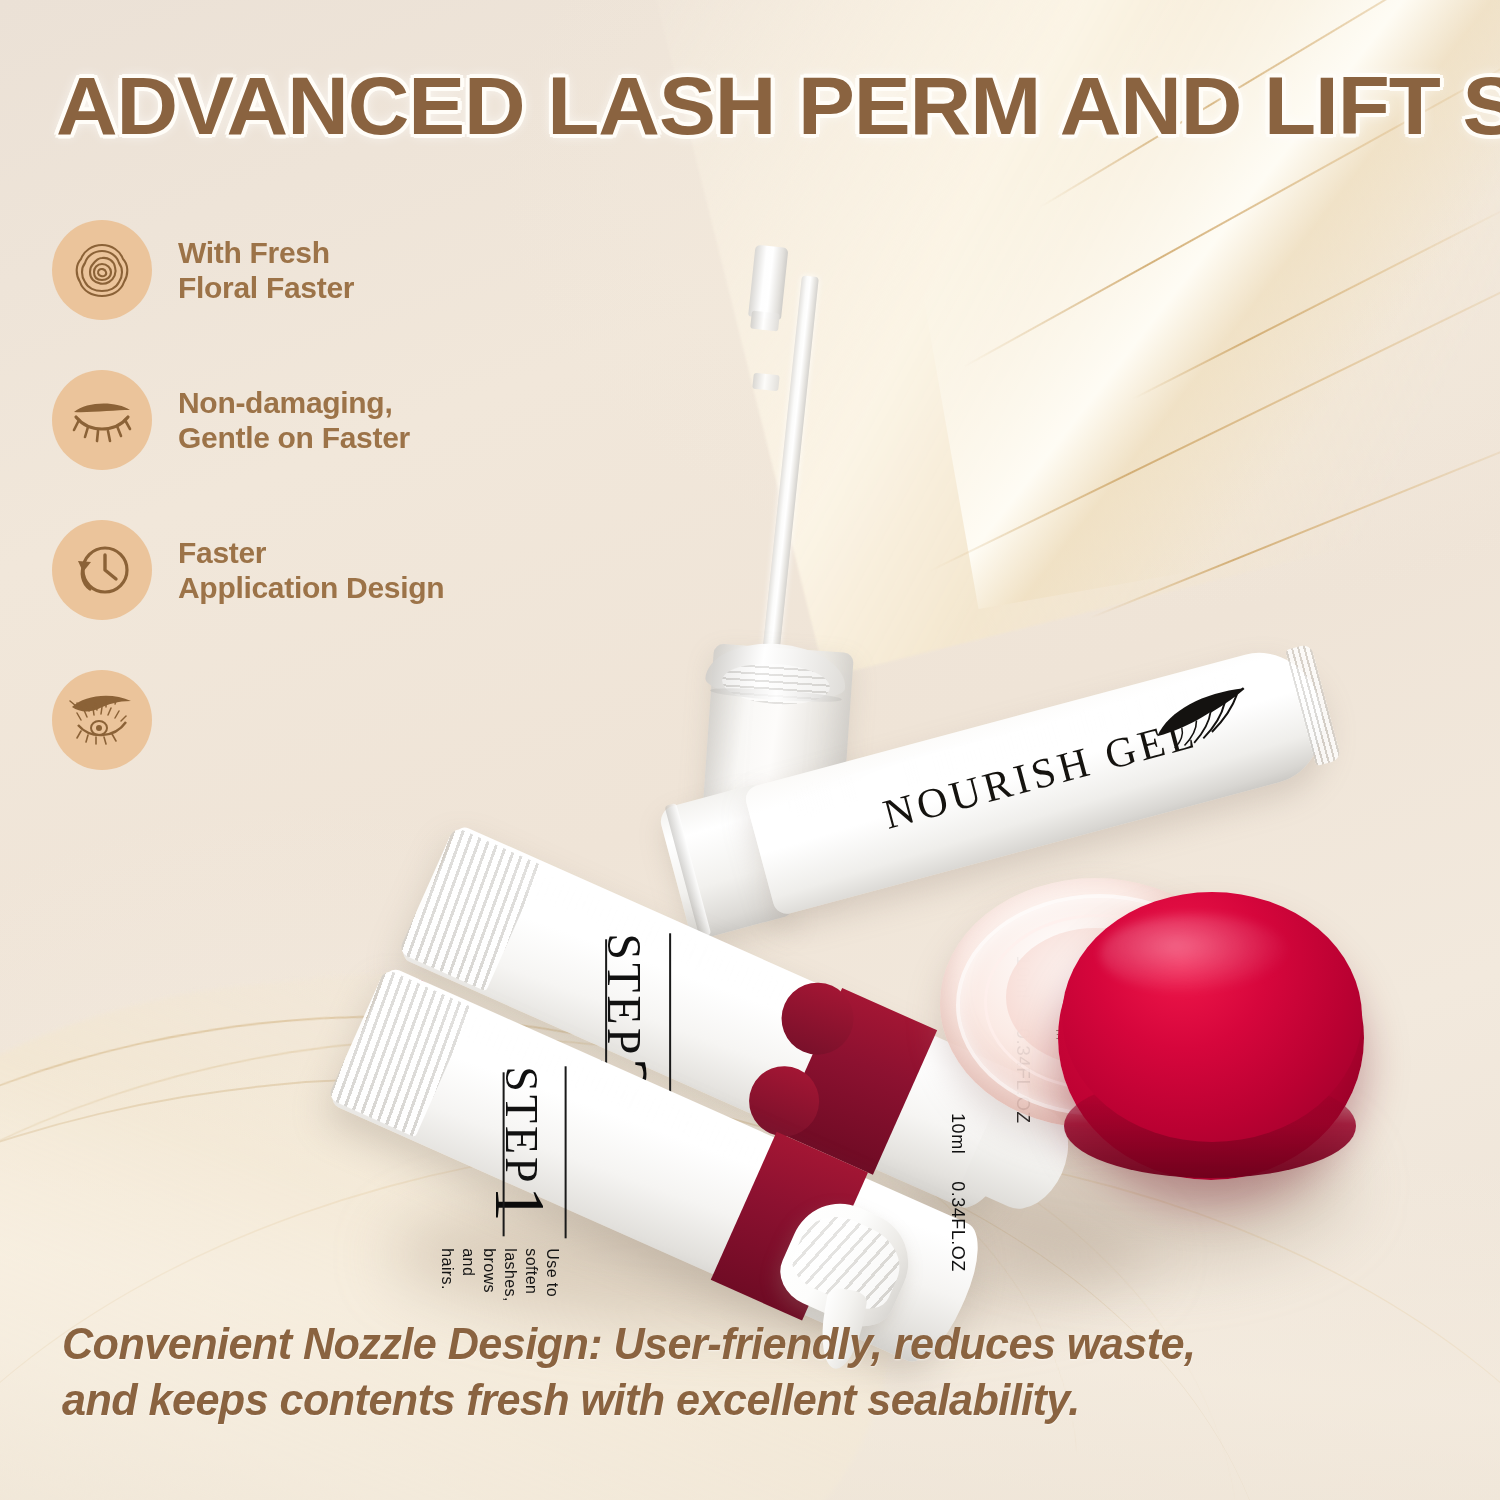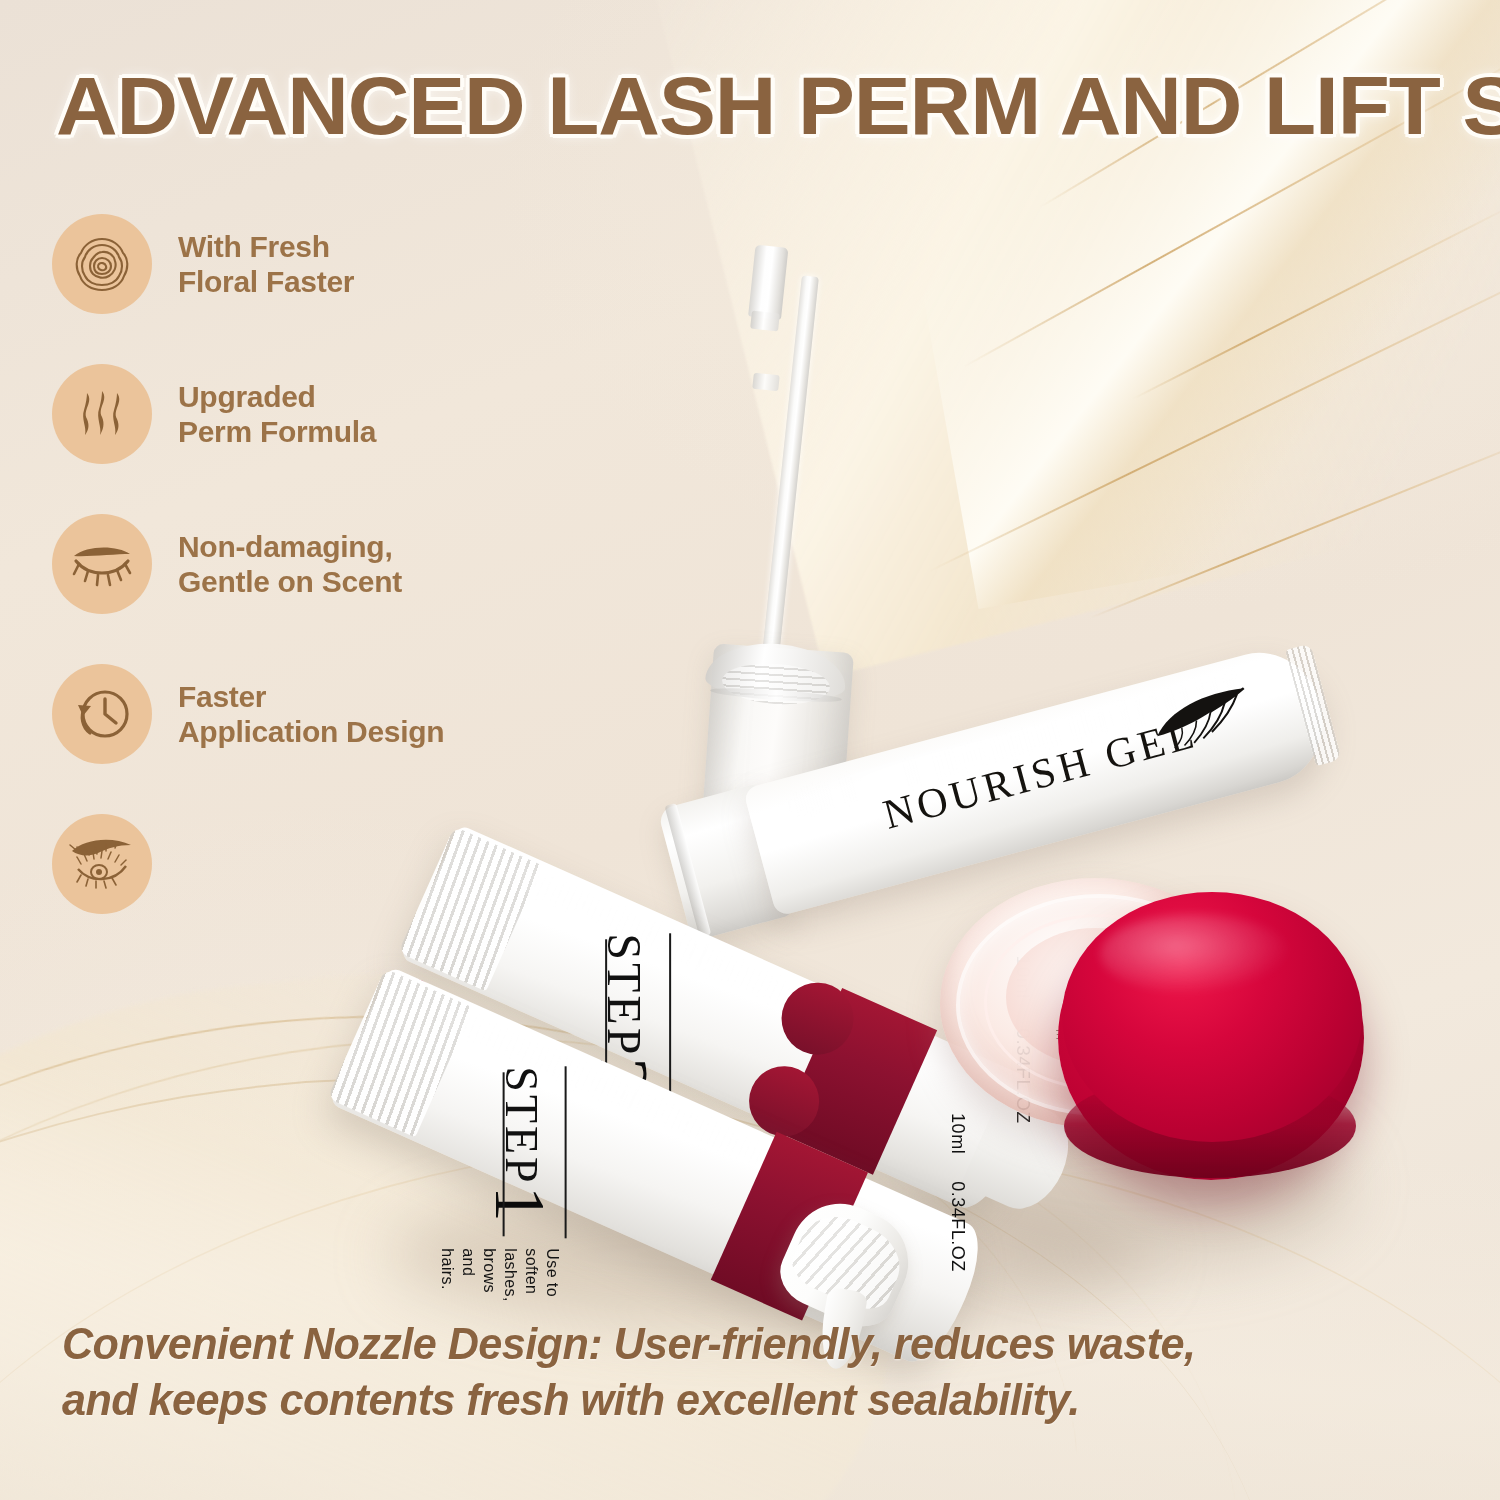--- a/index.html
+++ b/index.html
@@ -54,21 +54,21 @@
     transform:scaleX(1.04);transform-origin:left center;
     color:#8A6340;white-space:nowrap;
     -webkit-text-stroke:0px;
     text-shadow:
       -3px -3px 0 #FFFDF8, 3px -3px 0 #FFFDF8, -3px 3px 0 #FFFDF8, 3px 3px 0 #FFFDF8,
       0 -4px 0 #FFFDF8, 0 4px 0 #FFFDF8, -4px 0 0 #FFFDF8, 4px 0 0 #FFFDF8,
       0 0 14px rgba(255,255,255,.95);
   }
 
   
-  .features{position:absolute;left:52px;top:214px;width:430px;}
+  .features{position:absolute;left:52px;top:220px;width:430px;}
   .feature{display:flex;align-items:center;height:100px;margin-bottom:50px;}
   .f-circle{
     flex:0 0 100px;width:100px;height:100px;border-radius:50%;
     background:#EBC49B;display:flex;align-items:center;justify-content:center;
   }
   .f-circle svg{display:block;}
   .f-text{
     margin-left:26px;color:#9C7348;font-weight:700;
     font-size:30px;line-height:35px;letter-spacing:-.3px;
     font-family:"Liberation Sans", sans-serif;
@@ -366,54 +366,39 @@
             <path d="M28 31 C30 29 34 30 35 33 C36 36 33 38 30 37 C27 36 26 33 28 31 Z"></path>
           </g>
         </svg>
       </div>
       <div class="f-text">
         <div>With Fresh</div>
         <div>Floral Faster</div>
       </div>
     </div>
 
-    <div class="feature">
-      <div class="f-circle">
-        <svg width="62" height="62" viewBox="0 0 62 62">
-          <g fill="#8B6237">
-            <path d="M16 10 C 23 19, 11 27, 16 36 C 19 43, 17 48, 14 52 C 16 44, 10 36, 13 27 C 15 20, 16 14, 16 10 Z"></path>
-            <path d="M31 8 C 38 17, 26 25, 31 34 C 34 41, 32 47, 29 52 C 31 44, 25 35, 28 26 C 30 19, 31 12, 31 8 Z"></path>
-            <path d="M46 10 C 53 19, 41 27, 46 36 C 49 43, 47 48, 44 52 C 46 44, 40 36, 43 27 C 45 20, 46 14, 46 10 Z"></path>
-          </g>
-        </svg>
-      </div>
-      <div class="f-text">
-        <div>Upgraded</div>
-        <div>Perm Formula</div>
-      </div>
-    </div>
 
     <div class="feature">
       <div class="f-circle">
         <svg width="66" height="62" viewBox="0 0 66 62">
           <path d="M5 23 C 18 12, 48 12, 61 21 C 47 21, 19 24, 5 23 Z" fill="#8B6237"></path>
           <path d="M7 28 C 20 44, 46 44, 59 28" stroke="#8B6237" stroke-width="3.2" fill="none" stroke-linecap="round"></path>
           <g stroke="#8B6237" stroke-width="2.6" stroke-linecap="round">
             <path d="M10 31 L 5 41"></path>
             <path d="M19 38 L 16 48"></path>
             <path d="M29 42 L 28 52"></path>
             <path d="M39 42 L 41 52"></path>
             <path d="M48 37 L 52 47"></path>
             <path d="M56 31 L 61 40"></path>
           </g>
         </svg>
       </div>
       <div class="f-text">
         <div>Non-damaging,</div>
-        <div>Gentle on Scent</div>
+        <div>Gentle on Faster</div>
       </div>
     </div>
 
     <div class="feature">
       <div class="f-circle">
         <svg width="62" height="62" viewBox="0 0 62 62">
           <circle cx="34" cy="31" r="22" fill="none" stroke="#8B6237" stroke-width="3.2"></circle>
           <path d="M34 16 L 34 31 L 45 40" fill="none" stroke="#8B6237" stroke-width="3.4" stroke-linecap="round" stroke-linejoin="round"></path>
           <path d="M14 24 C 9 33, 11 44, 19 50" fill="none" stroke="#8B6237" stroke-width="3.2" stroke-linecap="round"></path>
           <path d="M7 22 L 20 23 L 12 33 Z" fill="#8B6237"></path>

